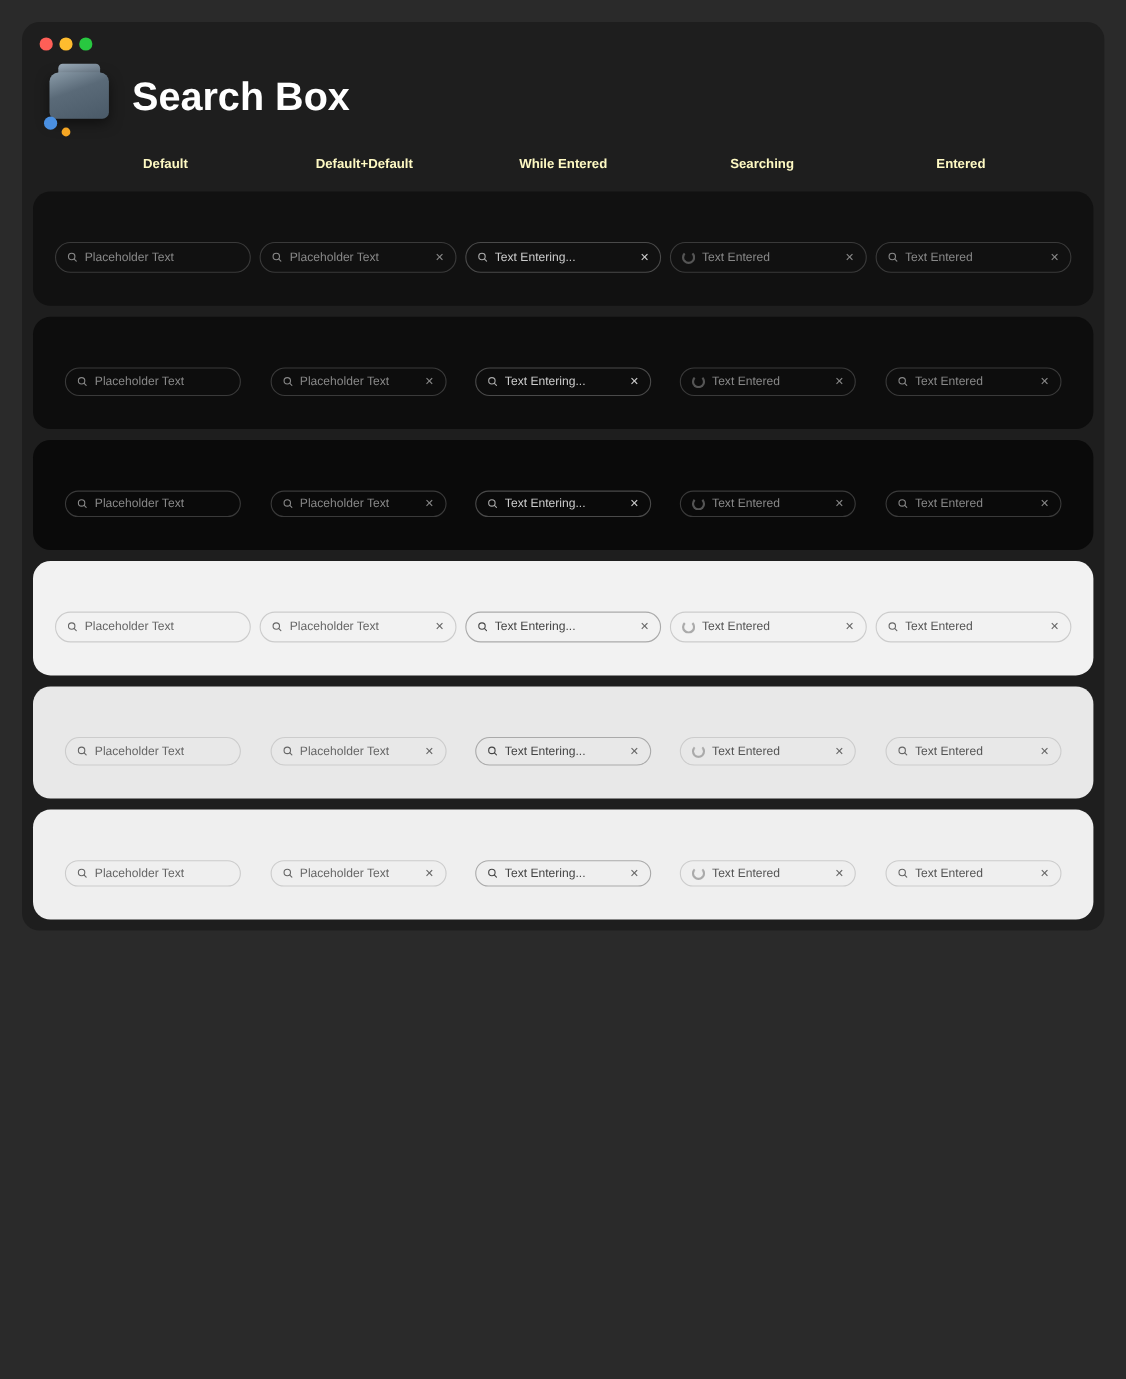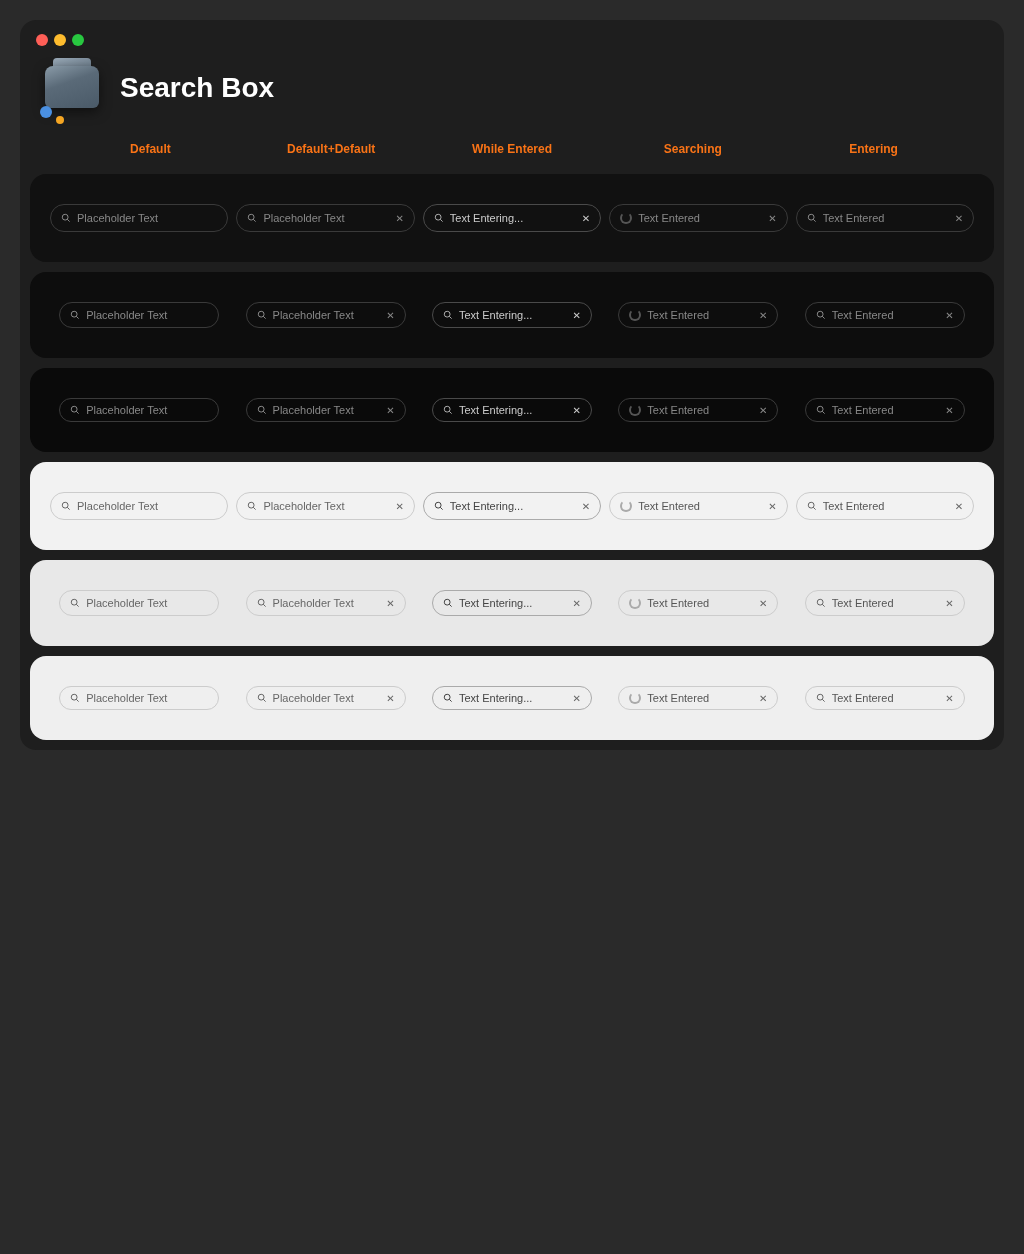--- a/index.html
+++ b/index.html
@@ -85,38 +85,38 @@
       width: 8px;
       height: 8px;
       background: #f5a623;
       border-radius: 50%;
       position: absolute;
       bottom: -4px;
       left: 16px;
     }
 
     .app-title {
-      font-size: 28px;
+      font-size: 36px;
       font-weight: 700;
       color: #ffffff;
     }
 
     .subtitle {
       text-align: center;
       font-size: 16px;
       font-weight: 600;
       color: #ffffff;
       padding: 4px 0 20px;
       letter-spacing: 0.5px;
     }
 
     .col-header {
       font-size: 12px;
       font-weight: 600;
-      color: #f97316;
+      color: #fef9c3;
       text-align: center;
       flex: 1;
     }
 
     
     .panel {
       border-radius: 16px;
       margin: 10px 10px;
       padding: 30px 20px;
     }
@@ -126,20 +126,21 @@
     .panel-dark-3 { background: #0a0a0a; }
     .panel-light-1 { background: #f2f2f2; }
     .panel-light-2 { background: #e8e8e8; }
     .panel-light-3 { background: #efefef; }
 
     .panel-content {
       display: flex;
       justify-content: space-around;
       align-items: flex-end;
       gap: 8px;
+      margin-top: 16px;
     }
 
     
     .search-box {
       display: flex;
       align-items: center;
       gap: 6px;
       border-radius: 20px;
       padding: 5px 10px;
       font-size: 11px;
@@ -292,21 +293,21 @@
     </div>
     <h1 class="app-title">Search Box</h1>
   </div>
 
 
   <div class="headers-row">
     <div class="col-header">Default</div>
     <div class="col-header">Default+Default</div>
     <div class="col-header">While Entered</div>
     <div class="col-header">Searching</div>
-    <div class="col-header">Entering</div>
+    <div class="col-header">Entered</div>
   </div>
 
   <div class="panel panel-dark-1">
     <div class="panel-content">
 
       <div class="search-box sb-dark-default">
         <span class="search-icon">
           <svg viewBox="0 0 12 12" fill="none">
             <circle cx="5" cy="5" r="3.5" stroke="#888" stroke-width="1.2"></circle>
             <line x1="7.8" y1="7.8" x2="10" y2="10" stroke="#888" stroke-width="1.2" stroke-linecap="round"></line>

